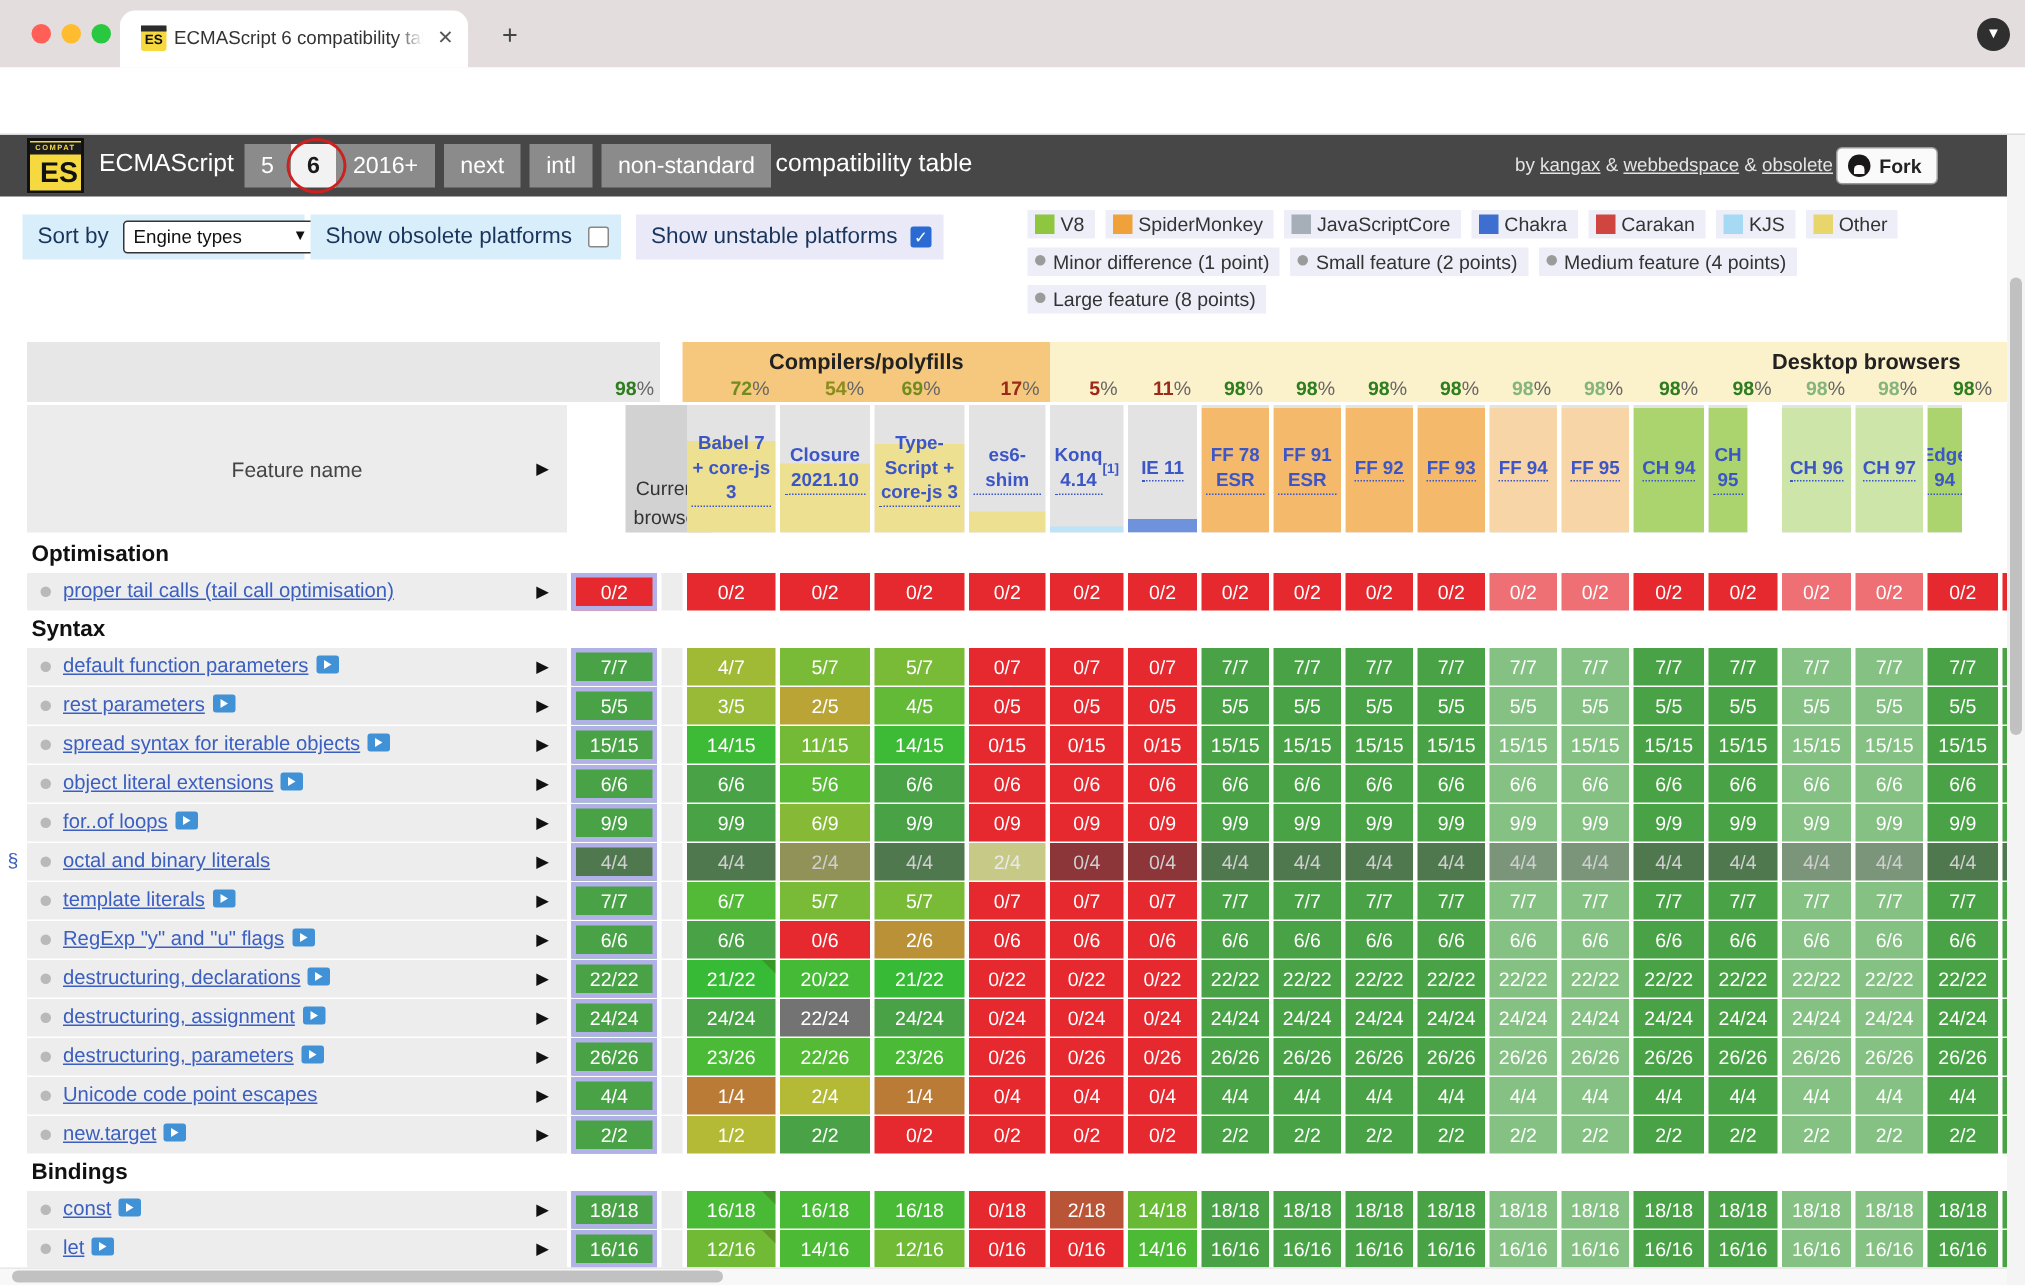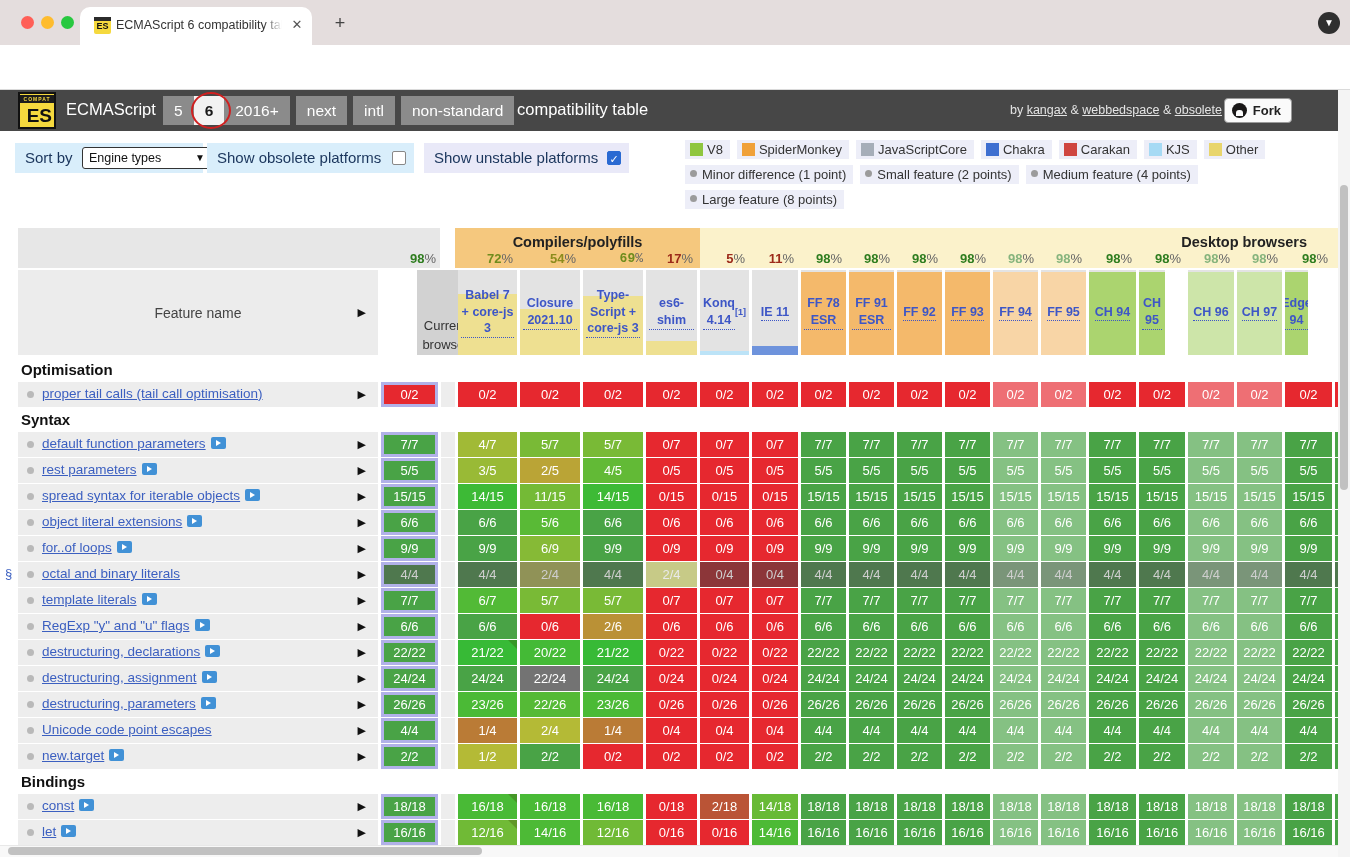--- a/index.html
+++ b/index.html
@@ -168,21 +168,21 @@
   <div class="abs legend-row" style="top:165px" id="legend-points1"><span class="lg-item"><span class="dot"></span>Minor difference (1 point)</span><span class="lg-item"><span class="dot"></span>Small feature (2 points)</span><span class="lg-item"><span class="dot"></span>Medium feature (4 points)</span></div>
   <div class="abs legend-row" style="top:190px" id="legend-points2"><span class="lg-item"><span class="dot"></span>Large feature (8 points)</span></div>
 
   <div class="abs corner-block">
     <div class="pct" style="right:4px" id="current-pct"><b style="color:#2e7d1f">98</b><span class="sign">%</span></div>
   </div>
   <div class="abs band" id="band-compilers" style="left:455px;width:245px;background:#f5c87e">
     <div class="band-label" style="left:0;width:100%;text-align:center">Compilers/polyfills</div>
   <div class="pct" style="left: 3px; width: 55px;"><b style="color:#6f8c1d">72</b><span class="sign">%</span></div>
       <div class="pct" style="left: 65px; width: 56px;"><b style="color:#8c8c1d">54</b><span class="sign">%</span></div>
-      <div class="pct" style="left: 132px; width: 56px; font-family: Liberation Mono, monospace;"><b style="color:#6f8c1d">69</b><span class="sign">%</span></div>
+      <div class="pct" style="left: 116px; width: 56px;"><b style="color:#6f8c1d">69</b><span class="sign">%</span></div>
       <div class="pct" style="left: 191px; width: 47px;"><b style="color:#9c2a1a">17</b><span class="sign">%</span></div>
     </div>
   <div class="abs band" id="band-desktop" style="left:700px;width:639px;background:#fbf2cb">
     <div class="band-label" style="right:32px">Desktop browsers</div>
   <div class="pct" style="left: 0px; width: 45px;"><b style="color:#9c2a1a">5</b><span class="sign">%</span></div>
       <div class="pct" style="left: 52px; width: 42px;"><b style="color:#9c2a1a">11</b><span class="sign">%</span></div>
       <div class="pct" style="left: 101px; width: 41px;"><b style="color:#2e7d1f">98</b><span class="sign">%</span></div>
       <div class="pct" style="left: 149px; width: 41px;"><b style="color:#2e7d1f">98</b><span class="sign">%</span></div>
       <div class="pct" style="left: 197px; width: 41px;"><b style="color:#2e7d1f">98</b><span class="sign">%</span></div>
       <div class="pct" style="left: 245px; width: 41px;"><b style="color:#2e7d1f">98</b><span class="sign">%</span></div>

